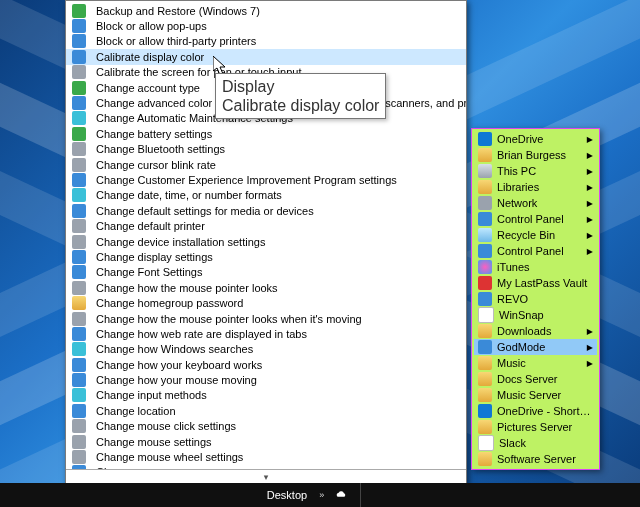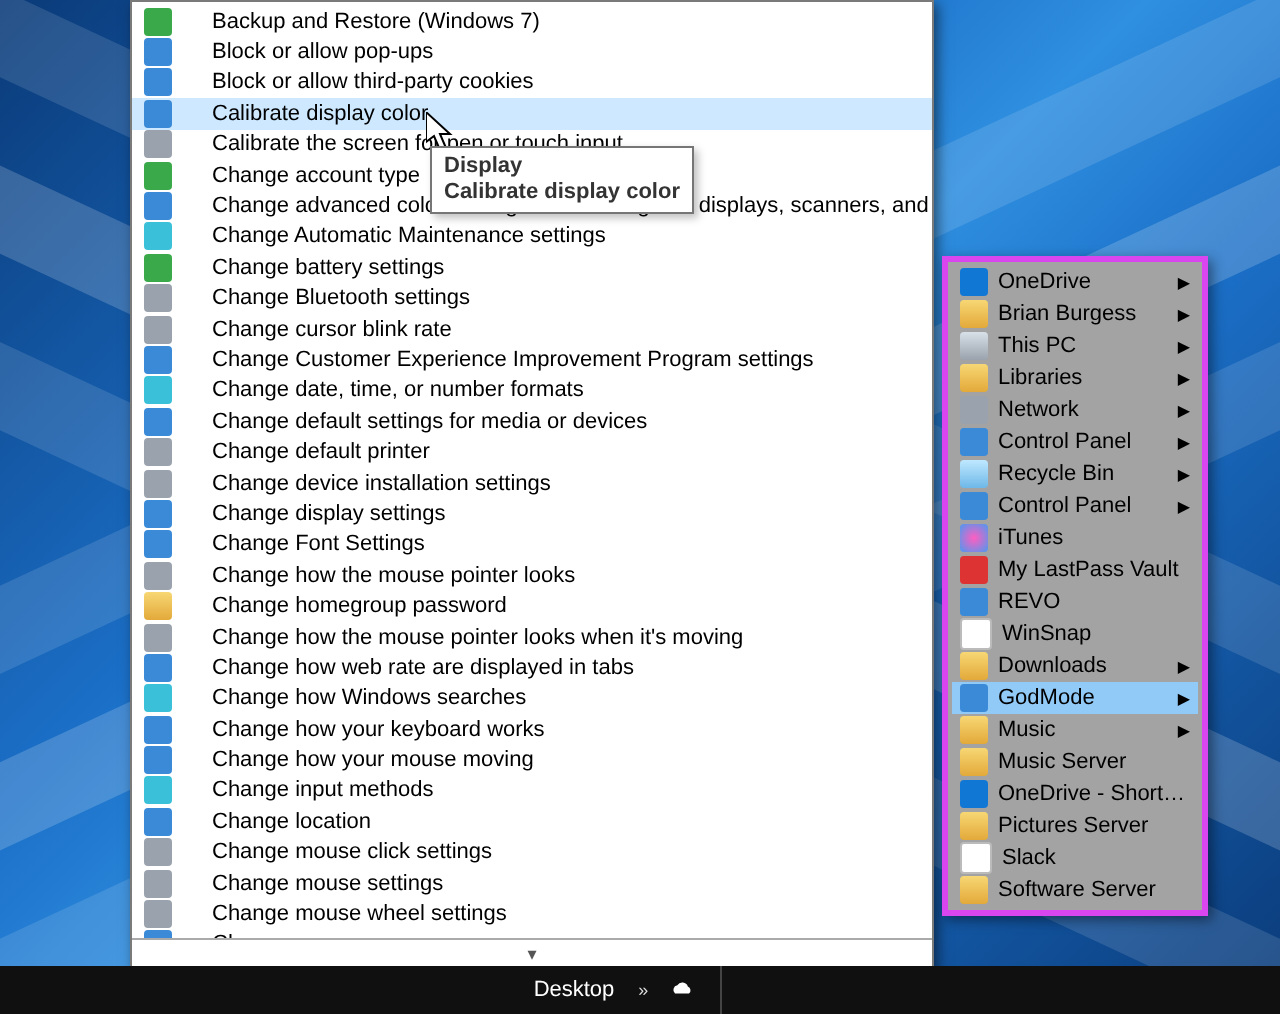--- a/index.html
+++ b/index.html
@@ -84,21 +84,21 @@
   .left-list {
     list-style: none;
     margin: 0;
     padding: 2px 0;
   }
   .left-list li {
     display: flex;
     align-items: center;
     height: 15.4px;
     padding: 0 6px;
-    gap: 20px;
+    gap: 10px;
     white-space: nowrap;
   }
   .left-list li.hover {
     background: #cde8ff;
   }
   .li-icon {
     width: 14px; height: 14px;
     flex: 0 0 14px;
     border-radius: 2px;
     display:inline-block;
@@ -120,37 +120,36 @@
     width:0;height:0;
     pointer-events:none;
   }
   .cursor svg { position:absolute; left:0; top:0; }
   .tooltip {
     position:absolute;
     left: 215px; top: 73px;
     background:#fff;
     border:1px solid #767676;
     padding:3px 6px;
-    font-size:11px;
+    font-size:16px;
     color:#333;
     line-height:1.2;
     box-shadow:2px 2px 4px rgba(0,0,0,0.25);
     z-index:10;
     white-space:nowrap;
-    font-weight:bold;
   }
 
   
   .right-menu {
     position:absolute;
     left: 471px;
     top: 128px;
     width: 123px;
-    background:#a3a3a3;
-    border:3px solid #d946ef;
+    background:#bef264;
+    border:1px solid #d946ef;
     box-shadow: 2px 2px 6px rgba(0,0,0,0.45);
     padding:2px;
   }
   .right-menu .mi {
     display:flex;
     align-items:center;
     height:16px;
     padding:0 4px;
     gap:5px;
     position:relative;
@@ -196,21 +195,21 @@
       <li>
         <span class="li-icon ic-green"></span>
         <span>Backup and Restore (Windows 7)</span>
       </li>
       <li>
         <span class="li-icon ic-blue"></span>
         <span>Block or allow pop-ups</span>
       </li>
       <li>
         <span class="li-icon ic-blue"></span>
-        <span>Block or allow third-party cookies</span>
+        <span>Block or allow third-party printers</span>
       </li>
       <li class="hover">
         <span class="li-icon ic-blue"></span>
         <span>Calibrate display color</span>
       </li>
       <li>
         <span class="li-icon ic-gray"></span>
         <span>Calibrate the screen for pen or touch input</span>
       </li>
       <li>
@@ -402,20 +401,24 @@
     </div>
     <div class="mi highlight">
       <span class="mi-icon ic-blue"></span>
       <span class="mi-label">GodMode</span>
       <span class="sub">▶</span>
     </div>
     <div class="mi">
       <span class="mi-icon ic-folder"></span>
       <span class="mi-label">Music</span>
       <span class="sub">▶</span>
+    </div>
+    <div class="mi">
+      <span class="mi-icon ic-folder"></span>
+      <span class="mi-label">Docs Server</span>
     </div>
     <div class="mi">
       <span class="mi-icon ic-folder"></span>
       <span class="mi-label">Music Server</span>
     </div>
     <div class="mi">
       <span class="mi-icon ic-onedrive"></span>
       <span class="mi-label">OneDrive - Shortcut</span>
     </div>
     <div class="mi">

